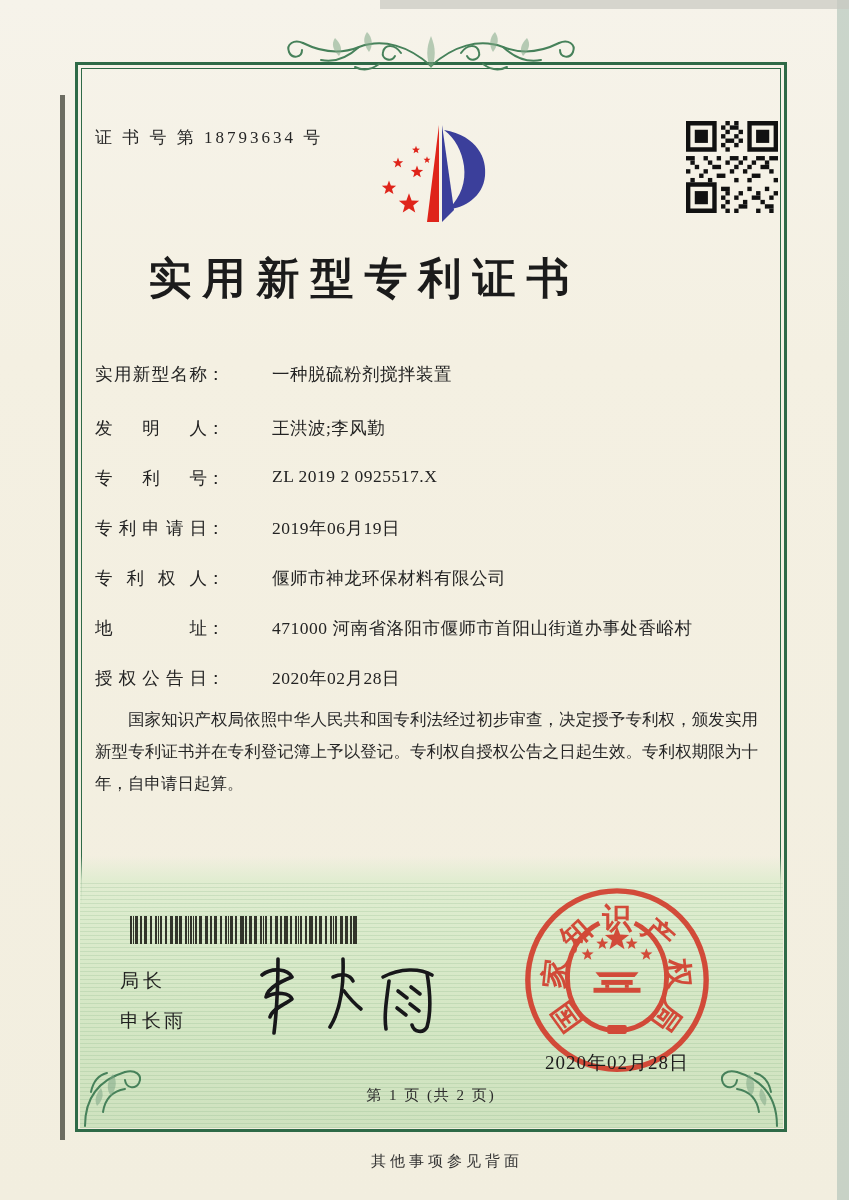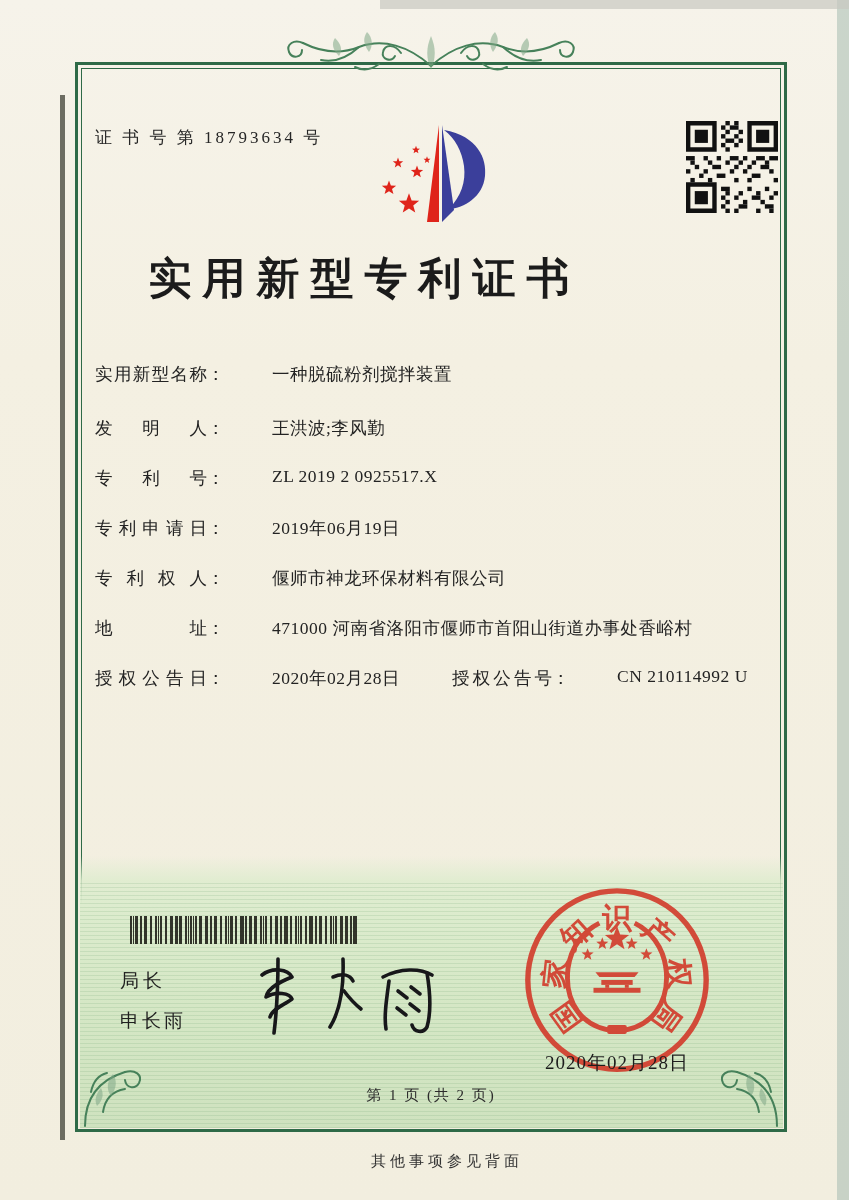--- a/index.html
+++ b/index.html
@@ -259,26 +259,24 @@
   <span class="field-label">专利申请日</span><span class="field-colon">：</span><span class="field-value">2019年06月19日</span>
 </div>
 <div class="abs field-row" style="top:566px;">
   <span class="field-label">专利权人</span><span class="field-colon">：</span><span class="field-value">偃师市神龙环保材料有限公司</span>
 </div>
 <div class="abs field-row" style="top:616px;">
   <span class="field-label">地址</span><span class="field-colon">：</span><span class="field-value">471000 河南省洛阳市偃师市首阳山街道办事处香峪村</span>
 </div>
 <div class="abs field-row" style="top:666px;">
   <span class="field-label">授权公告日</span><span class="field-colon">：</span><span class="field-value">2020年02月28日</span>
-  <span class="grant-right">
-    <span class="field-label">授权公告号</span><span class="field-colon">：</span><span class="field-value">CN 210114992 U</span>
-  </span>
 </div>
 
 <div class="abs body-text">
+  <p>国家知识产权局依照中华人民共和国专利法经过初步审查，决定授予专利权，颁发实用新型专利证书并在专利登记簿上予以登记。专利权自授权公告之日起生效。专利权期限为十年，自申请日起算。</p>
 </div>
 
 <div class="abs barcode"></div>
 
 <div class="abs director-title">局长</div>
 <div class="abs director-name">申长雨</div>
 
 <svg class="abs signature" viewBox="0 0 215 100">
   <path d="M30,12 C30,40 28,70 26,86"></path>
   <path d="M14,28 C24,20 40,22 44,30 C34,34 20,40 18,50 C28,44 42,46 44,52 C36,58 24,62 22,70"></path>

